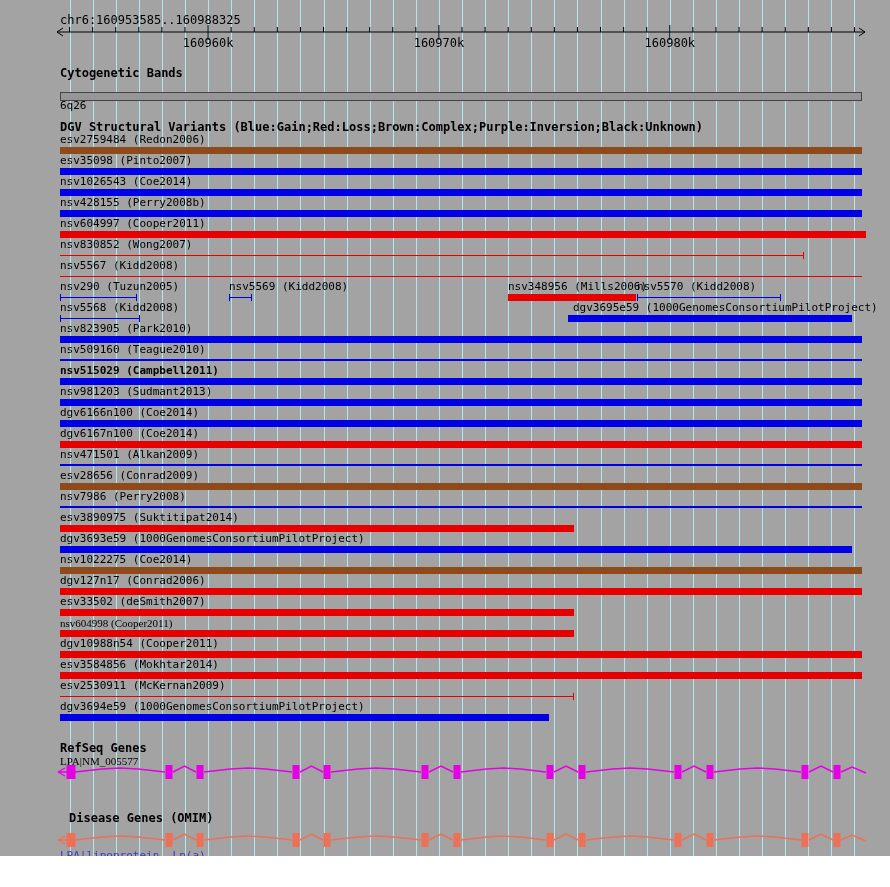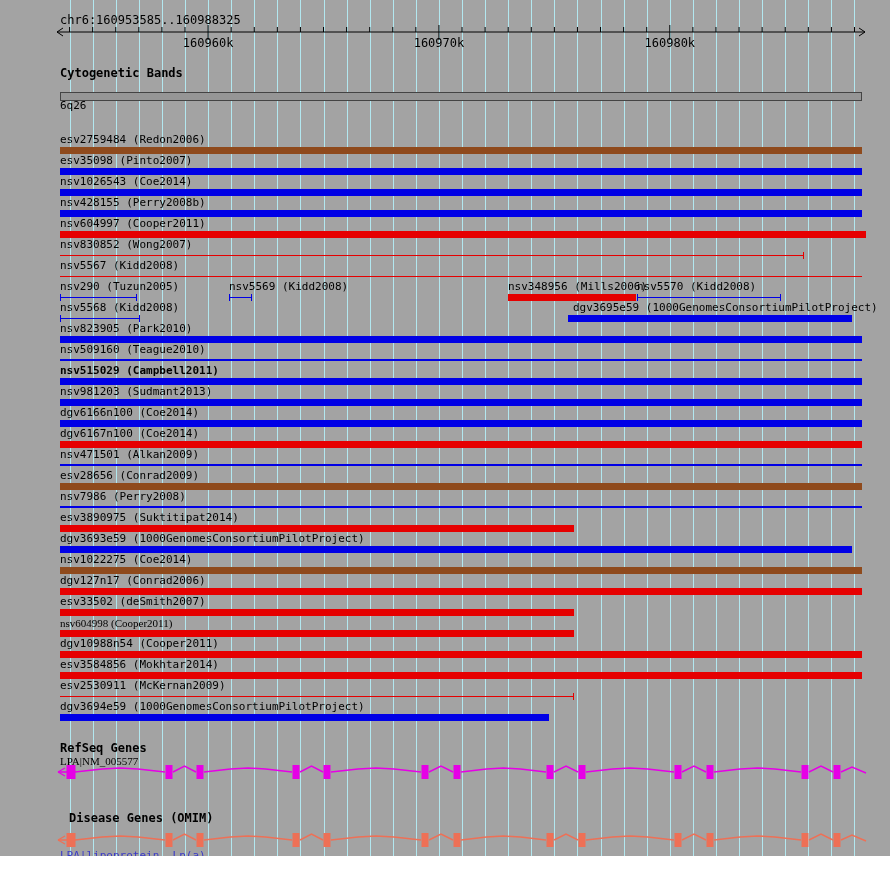--- a/index.html
+++ b/index.html
@@ -103,20 +103,21 @@
       <line x1="438.95308002302824" y1="25" x2="438.95308002302824" y2="40" stroke="#000000" stroke-width="1"></line>
       <text x="438.95308002302824" y="47" text-anchor="middle" font-size="12" fill="#000000">160970k</text>
       <line x1="669.8108808290156" y1="25" x2="669.8108808290156" y2="40" stroke="#000000" stroke-width="1"></line>
       <text x="669.8108808290156" y="47" text-anchor="middle" font-size="12" fill="#000000">160980k</text>
     </svg>
 
   <div class="abs hdr" style="left:60px;top:67px;">Cytogenetic Bands</div>
   <div class="abs lbl" style="left:60px;top:80px;margin-top:20px;">6q26</div>
   <div id="band-bar" style="left: 60px; top: 92px; width: 802px; height: 9px; background: rgb(150, 150, 150); border: 1px solid rgb(68, 68, 68);" title="6q26"></div>
 
+  <div class="abs hdr" style="left:60px;top:121px;">DGV Structural Variants (Blue:Gain;Red:Loss;Brown:Complex;Purple:Inversion;Black:Unknown)</div>
 
   <div id="dgv-rows">
       <div class="variant-label" style="position: absolute; left: 60px; top: 134px;">esv2759484 (Redon2006)</div>
       <div title="esv2759484 (Redon2006)" style="position: absolute; left: 60px; top: 147px; width: 802px; height: 7px; background: rgb(143, 74, 28);"></div>
       <div class="variant-label" style="position: absolute; left: 60px; top: 155px;">esv35098 (Pinto2007)</div>
       <div title="esv35098 (Pinto2007)" style="position: absolute; left: 60px; top: 168px; width: 802px; height: 7px; background: rgb(0, 0, 230);"></div>
       <div class="variant-label" style="position: absolute; left: 60px; top: 176px;">nsv1026543 (Coe2014)</div>
       <div title="nsv1026543 (Coe2014)" style="position: absolute; left: 60px; top: 189px; width: 802px; height: 7px; background: rgb(0, 0, 230);"></div>
       <div class="variant-label" style="position: absolute; left: 60px; top: 197px;">nsv428155 (Perry2008b)</div>
       <div title="nsv428155 (Perry2008b)" style="position: absolute; left: 60px; top: 210px; width: 802px; height: 7px; background: rgb(0, 0, 230);"></div>

